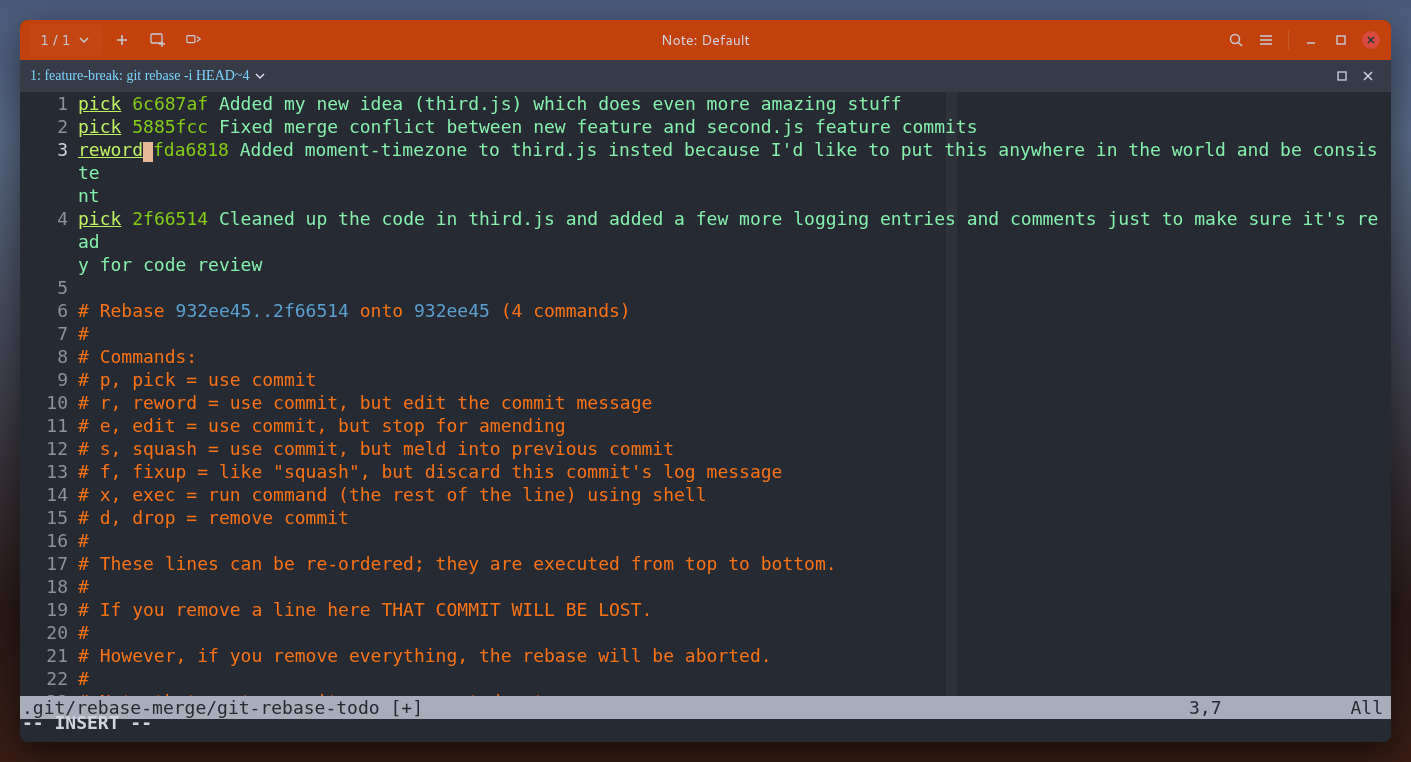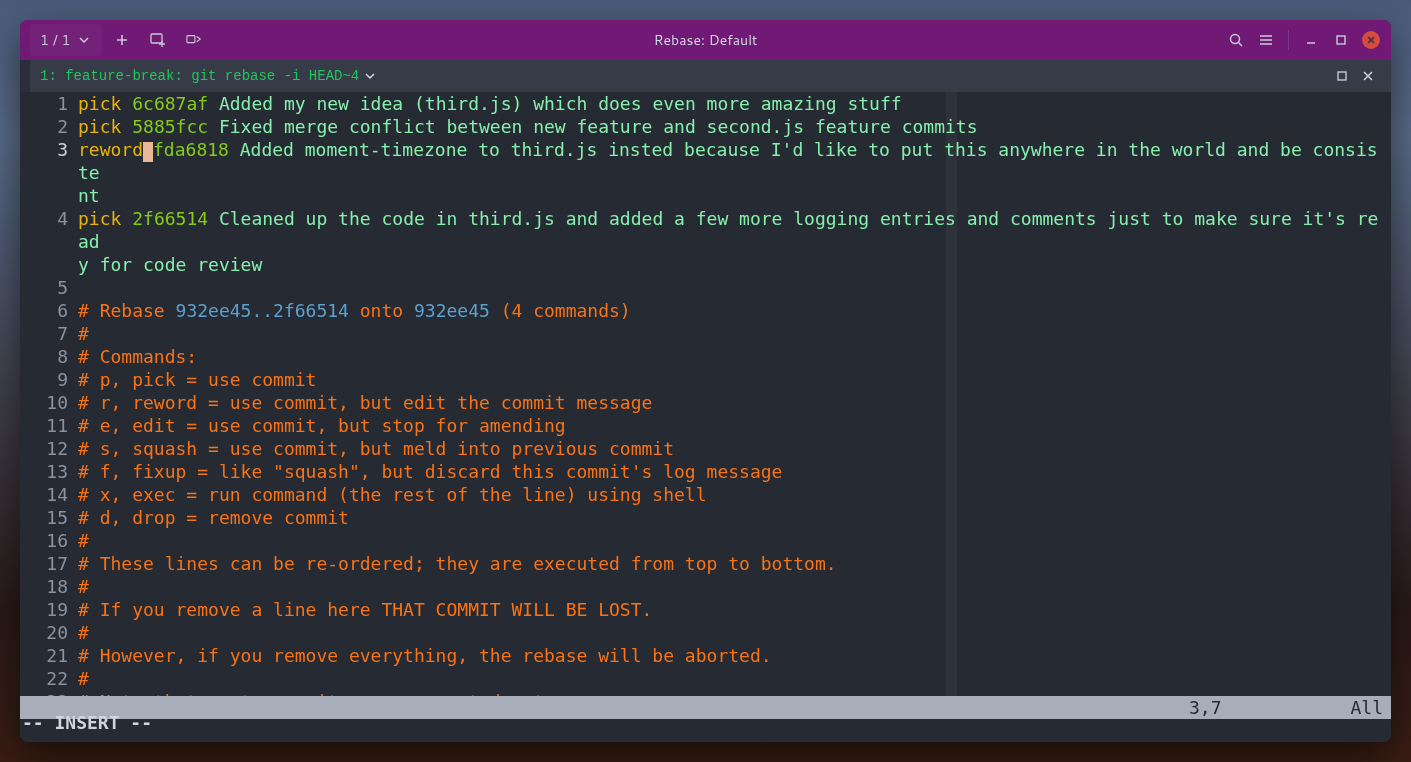--- a/index.html
+++ b/index.html
@@ -18,21 +18,21 @@
     height: 722px;
     background: #2a2e38;
     border-radius: 8px;
     box-shadow: 0 15px 40px rgba(0,0,0,0.55);
     display: flex;
     flex-direction: column;
     overflow: hidden;
   }
   .titlebar {
     height: 40px;
-    background: #701a75;
+    background: #c2410c;
     display: flex;
     align-items: center;
     font-family: "Cantarell", "DejaVu Sans", sans-serif;
     color: #c6cbd6;
     font-size: 14px;
     position: relative;
   }
   .titlebar .left {
     display: flex;
     align-items: center;
@@ -82,25 +82,24 @@
   .divider {
     width:1px; height:20px; background: rgba(255,255,255,0.12);
     margin: 0 6px;
   }
 
   .tabbar {
     height: 32px;
     background: #363b47;
     display: flex;
     align-items: center;
-    color: #22c55e;
-    font-family: Liberation Mono, monospace;
+    color: #7dd3fc;
+    font-family: Liberation Serif, serif;
     font-size: 14px;
     padding: 0 10px;
-    margin-left: 10px;
   }
   .tabbar .tab-title { flex: 0 0 auto; display:flex; align-items:center; gap:6px;}
   .tabbar .spacer { flex:1; }
   .tabbar .tbtn {
     width: 26px; height:26px; display:flex; align-items:center; justify-content:center;
     color:#cfd3de;
   }
 
   .terminal {
     flex: 1;
@@ -125,21 +124,21 @@
     text-align: right;
     padding-right: 10px;
     color: #8c92a0;
     flex-shrink: 0;
   }
   .gutter.current { color: #d0d4de; font-weight: 500; }
   .code { flex:1; white-space: pre-wrap; word-break: break-all; padding-right:4px; }
   .cont .gutter { visibility: hidden; }
   .cont .code { padding-left:0; }
 
-  .cmd { color: #eab308; }
+  .cmd { color: #bef264; text-decoration: underline; }
   .hash { color: #84cc16; }
   .msg { color: #86efac; }
   .comment { color: #f97316; }
   .range-hash { color: #5ba1d0; margin-top: 19px; }
   .cursor {
     display:inline-block;
     width:10px; height:20px;
     background:#e8b896;
     vertical-align: text-bottom;
     margin-bottom:-2px;
@@ -216,21 +215,21 @@
       <div class="tb-item">
         <span class="tb-icon">
           <svg width="18" height="14" viewBox="0 0 18 14">
             <rect x="1" y="2" width="9" height="8" rx="1" stroke="#c6cbd6" stroke-width="1.3" fill="none"></rect>
             <path d="M12 3 L16 6 L12 9" stroke="#c6cbd6" stroke-width="1.3" fill="none"></path>
           </svg>
         </span>
       </div>
     </div>
 
-    <div class="center">Rebase: Default</div>
+    <div class="center">Note: Default</div>
 
     <div class="right">
       <div class="win-btn">
         <span>
           <svg width="16" height="16" viewBox="0 0 16 16">
               <circle cx="7" cy="7" r="4.5" stroke="#c6cbd6" stroke-width="1.5" fill="none"></circle>
               <path d="M10.5 10.5 L14 14" stroke="#c6cbd6" stroke-width="1.5"></path>
             </svg>
         </span>
       </div>
@@ -292,20 +291,21 @@
     </div>
   </div>
 
   <div class="terminal">
     <div id="colmarks">
         <div class="colmark" style="left: 926px;"></div>
       </div>
     <div class="editor" id="editor"><div class="line"><div class="gutter">1</div><div class="code"><span class="cmd">pick</span><span class="msg"> </span><span class="hash">6c687af</span><span class="msg"> </span><span class="msg">Added my new idea (third.js) which does even more amazing stuff</span></div></div><div class="line"><div class="gutter">2</div><div class="code"><span class="cmd">pick</span><span class="msg"> </span><span class="hash">5885fcc</span><span class="msg"> </span><span class="msg">Fixed merge conflict between new feature and second.js feature commits</span></div></div><div class="line"><div class="gutter current">3</div><div class="code"><span class="cmd">reword</span><span class="cursor"></span><span class="hash">fda6818</span><span class="msg"> </span><span class="msg">Added moment-timezone to third.js insted because I'd like to put this anywhere in the world and be consiste</span></div></div><div class="line cont"><div class="gutter"></div><div class="code"><span class="msg">nt</span></div></div><div class="line"><div class="gutter">4</div><div class="code"><span class="cmd">pick</span><span class="msg"> </span><span class="hash">2f66514</span><span class="msg"> </span><span class="msg">Cleaned up the code in third.js and added a few more logging entries and comments just to make sure it's read</span></div></div><div class="line cont"><div class="gutter"></div><div class="code"><span class="msg">y for code review</span></div></div><div class="line"><div class="gutter">5</div><div class="code"><span class="comment"></span></div></div><div class="line"><div class="gutter">6</div><div class="code"><span class="comment"># Rebase </span><span class="range-hash">932ee45..2f66514</span><span class="comment"> onto </span><span class="range-hash">932ee45</span><span class="comment"> (4 commands)</span></div></div><div class="line"><div class="gutter">7</div><div class="code"><span class="comment">#</span></div></div><div class="line"><div class="gutter">8</div><div class="code"><span class="comment"># Commands:</span></div></div><div class="line"><div class="gutter">9</div><div class="code"><span class="comment"># p, pick = use commit</span></div></div><div class="line"><div class="gutter">10</div><div class="code"><span class="comment"># r, reword = use commit, but edit the commit message</span></div></div><div class="line"><div class="gutter">11</div><div class="code"><span class="comment"># e, edit = use commit, but stop for amending</span></div></div><div class="line"><div class="gutter">12</div><div class="code"><span class="comment"># s, squash = use commit, but meld into previous commit</span></div></div><div class="line"><div class="gutter">13</div><div class="code"><span class="comment"># f, fixup = like "squash", but discard this commit's log message</span></div></div><div class="line"><div class="gutter">14</div><div class="code"><span class="comment"># x, exec = run command (the rest of the line) using shell</span></div></div><div class="line"><div class="gutter">15</div><div class="code"><span class="comment"># d, drop = remove commit</span></div></div><div class="line"><div class="gutter">16</div><div class="code"><span class="comment">#</span></div></div><div class="line"><div class="gutter">17</div><div class="code"><span class="comment"># These lines can be re-ordered; they are executed from top to bottom.</span></div></div><div class="line"><div class="gutter">18</div><div class="code"><span class="comment">#</span></div></div><div class="line"><div class="gutter">19</div><div class="code"><span class="comment"># If you remove a line here THAT COMMIT WILL BE LOST.</span></div></div><div class="line"><div class="gutter">20</div><div class="code"><span class="comment">#</span></div></div><div class="line"><div class="gutter">21</div><div class="code"><span class="comment"># However, if you remove everything, the rebase will be aborted.</span></div></div><div class="line"><div class="gutter">22</div><div class="code"><span class="comment">#</span></div></div><div class="line"><div class="gutter">23</div><div class="code"><span class="comment"># Note that empty commits are commented out</span></div></div></div>
 
     <div class="statusbar">
+      <span class="fname">.git/rebase-merge/git-rebase-todo [+]</span>
       <span class="fill"></span>
       <span class="pos">3,7</span>
       <span class="pct">All</span>
     </div>
     <div class="modeline">-- INSERT --</div>
   </div>
 
 </div>
 
 </body></html>

